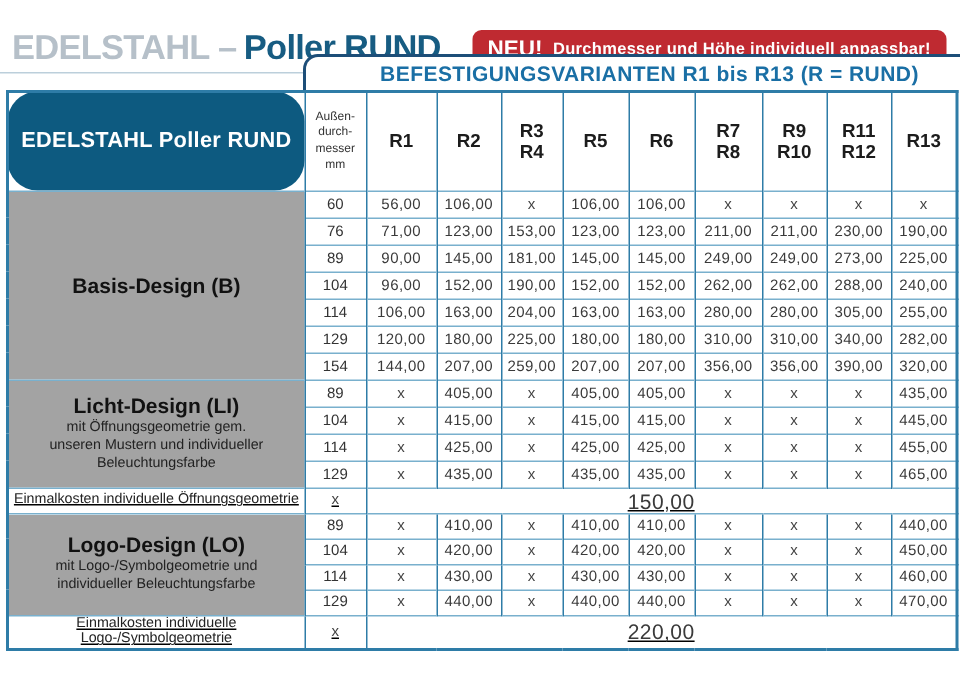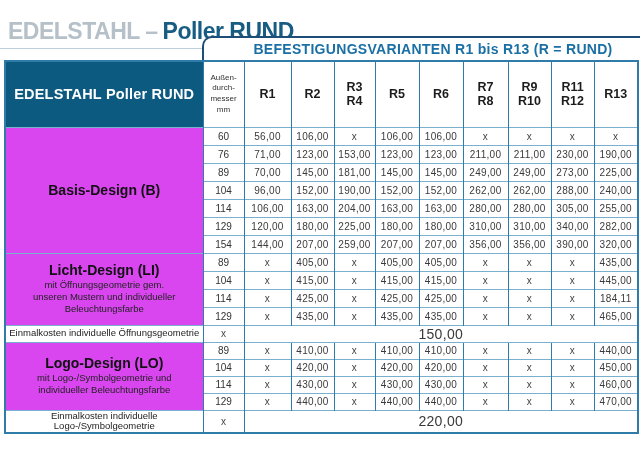--- a/index.html
+++ b/index.html
@@ -46,50 +46,55 @@
     border-left:1px solid #2e7ca7;
     border-top:1px solid #79b0cd;
     padding:0;text-align:center;vertical-align:middle;overflow:hidden;
   }
   #price-table thead th{border-top:none;}
   #price-table tr.header-row{height:66px;}
   th.corner{
     background:#0d5a80;color:#fff;
     font-size:14.5px;font-weight:bold;letter-spacing:0.2px;
     border-left:none;
+    border-radius:20px;
   }
   th.diahead{
     font-size:8px;font-weight:normal;color:#333;line-height:1.35;
     border-left:2px solid #1d4e78;
   }
   th.rhead{font-size:12.5px;font-weight:bold;color:#1c1c1c;line-height:1.15;}
   tr.section-start td{border-top:2px solid #2e7ca7;}
-  td.seclabel{border-left:none;background:#d946ef;}
+  td.seclabel{border-left:none;background:#a3a3a3;}
   .sec-title{font-size:14px;font-weight:bold;color:#111;line-height:1.2;}
   .sec-desc{font-size:9.5px;color:#222;line-height:1.28;}
   td.dia{font-size:10px;color:#333;border-left:2px solid #1d4e78;margin-left:19px;}
   td.val{font-size:10px;color:#3a3a3a;letter-spacing:0.3px;}
   td.xmark{font-size:10px;color:#444;}
   td.einmal-label{
     font-size:9.5px;color:#222;border-left:none;
     line-height:1.15;white-space:nowrap;
   }
   td.merged-val{font-size:14px;}
   tr.r-basis{height:18px;}
   tr.r-licht{height:18px;}
   tr.r-logo{height:17px;}
-  tr.r-einmal{height:16px;}
+  tr.r-einmal{height:16px;text-decoration:underline;}
   tr.r-einmal-last{height:21px;}
 </style>
 </head>
 <body>
 
 <div class="titlebar">
   <div class="title">
     <span class="title-gray">EDELSTAHL –</span><span class="title-blue">Poller RUND</span>
+  </div>
+  <div class="badge">
+    <span class="badge-neu">NEU!</span>
+    <span class="badge-text">Durchmesser und Höhe individuell anpassbar!</span>
   </div>
 </div>
 
 <div class="strip">BEFESTIGUNGSVARIANTEN R1 bis R13 (R = RUND)</div>
 
 <table id="price-table">
   <colgroup>
     <col style="width:198px">
       <col style="width:41px">
       <col style="width:47px">
@@ -167,21 +172,21 @@
         <td class="val">153,00</td>
         <td class="val">123,00</td>
         <td class="val">123,00</td>
         <td class="val">211,00</td>
         <td class="val">211,00</td>
         <td class="val">230,00</td>
         <td class="val">190,00</td>
       </tr>
       <tr class="r-basis">
         <td class="dia">89</td>
-        <td class="val">70,00</td>
+        <td class="val">90,00</td>
         <td class="val">145,00</td>
         <td class="val">181,00</td>
         <td class="val">145,00</td>
         <td class="val">145,00</td>
         <td class="val">249,00</td>
         <td class="val">249,00</td>
         <td class="val">273,00</td>
         <td class="val">225,00</td>
       </tr>
       <tr class="r-basis">
@@ -265,21 +270,21 @@
       <tr class="r-licht">
         <td class="dia">114</td>
         <td class="val xmark">x</td>
         <td class="val">425,00</td>
         <td class="val xmark">x</td>
         <td class="val">425,00</td>
         <td class="val">425,00</td>
         <td class="val xmark">x</td>
         <td class="val xmark">x</td>
         <td class="val xmark">x</td>
-        <td class="val">184,11</td>
+        <td class="val">455,00</td>
       </tr>
       <tr class="r-licht">
         <td class="dia">129</td>
         <td class="val xmark">x</td>
         <td class="val">435,00</td>
         <td class="val xmark">x</td>
         <td class="val">435,00</td>
         <td class="val">435,00</td>
         <td class="val xmark">x</td>
         <td class="val xmark">x</td>

